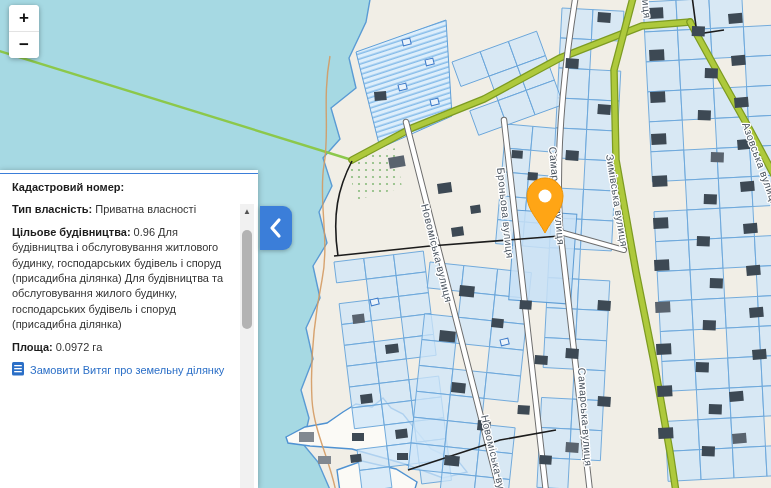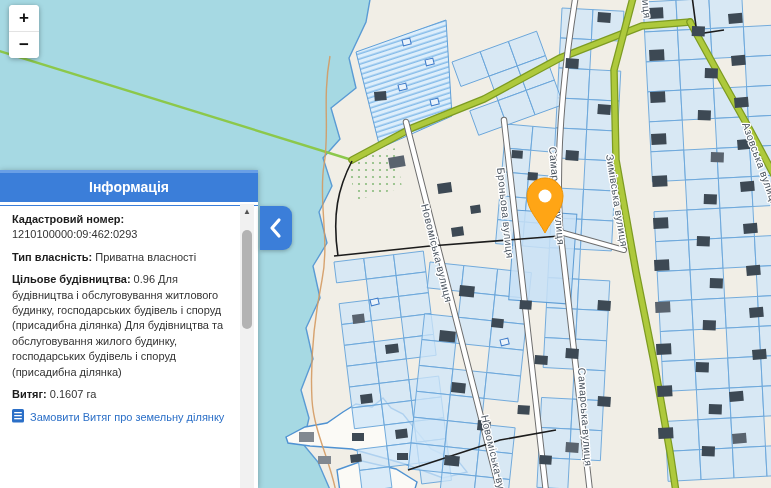--- a/index.html
+++ b/index.html
@@ -357,37 +357,33 @@
   </g>
 </svg>
 
 <div class="zoomctl">
   <button>+</button>
   <div class="zdiv"></div>
   <button>−</button>
 </div>
 
 <aside class="panel">
-  <div class="panel-top">
-    <span>Інформація</span>
-  </div>
   <div class="hrule"></div>
   <div class="panel-body">
     <p>
       <b>Кадастровий номер:</b><br>
-      <span>1210100000:09:462:0293</span>
     </p>
     <p>
       <b>Тип власність:</b><span>Приватна власності</span>
     </p>
     <p>
       <b>Цільове будівництва:</b><span>0.96 Для будівництва і обслуговування житлового будинку, господарських будівель і споруд (присадибна ділянка) Для будівництва та обслуговування жилого будинку, господарських будівель і споруд (присадибна ділянка)</span>
     </p>
     <p>
-      <b>Витяг:</b><span>0.1607 га</span>
+      <b>Площа:</b><span>0.0972 га</span>
     </p>
     <a class="plink">
       <svg width="13" height="14" viewBox="0 0 13 14">
             <rect x="0" y="0" width="12" height="13.5" rx="1.5" fill="#2b6fc7"></rect>
             <rect x="2.2" y="3" width="7.6" height="1.3" fill="#fff"></rect>
             <rect x="2.2" y="6" width="7.6" height="1.3" fill="#fff"></rect>
             <rect x="2.2" y="9" width="7.6" height="1.3" fill="#fff"></rect>
           </svg><span>Замовити Витяг про земельну ділянку</span>
     </a>
 

